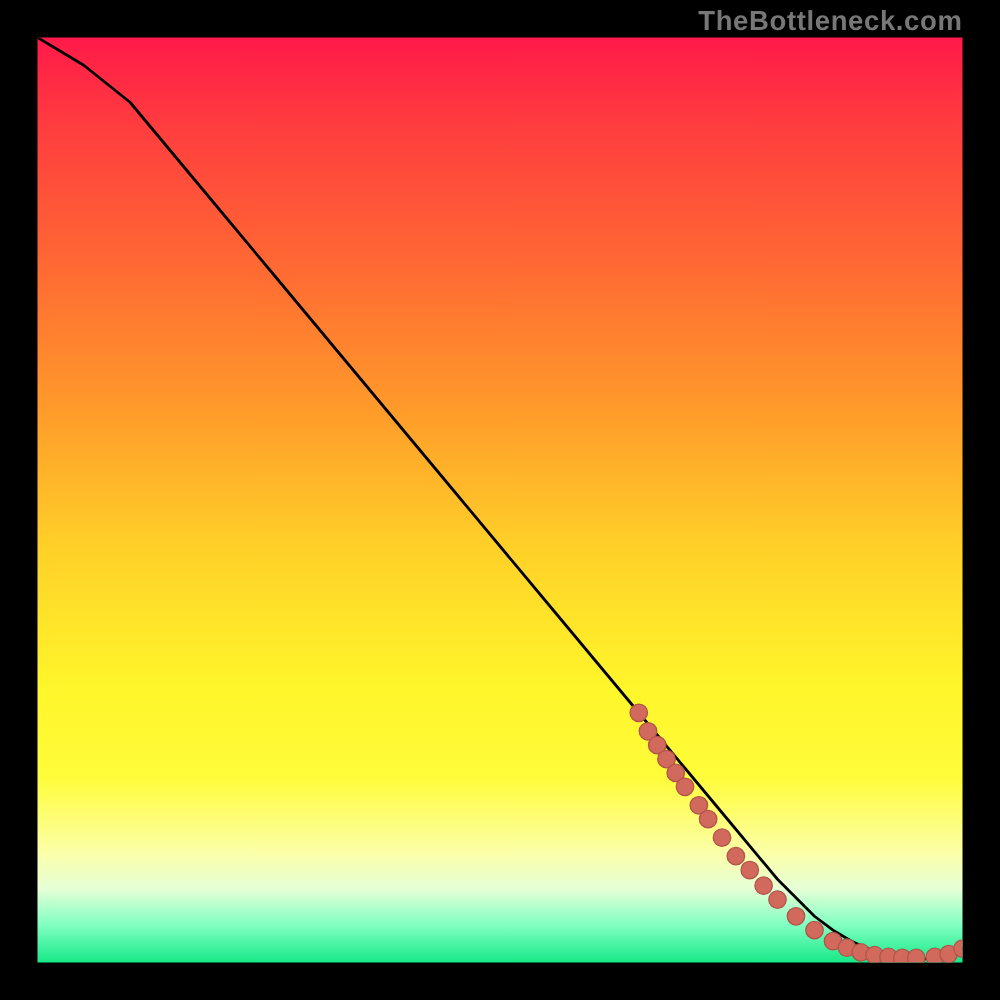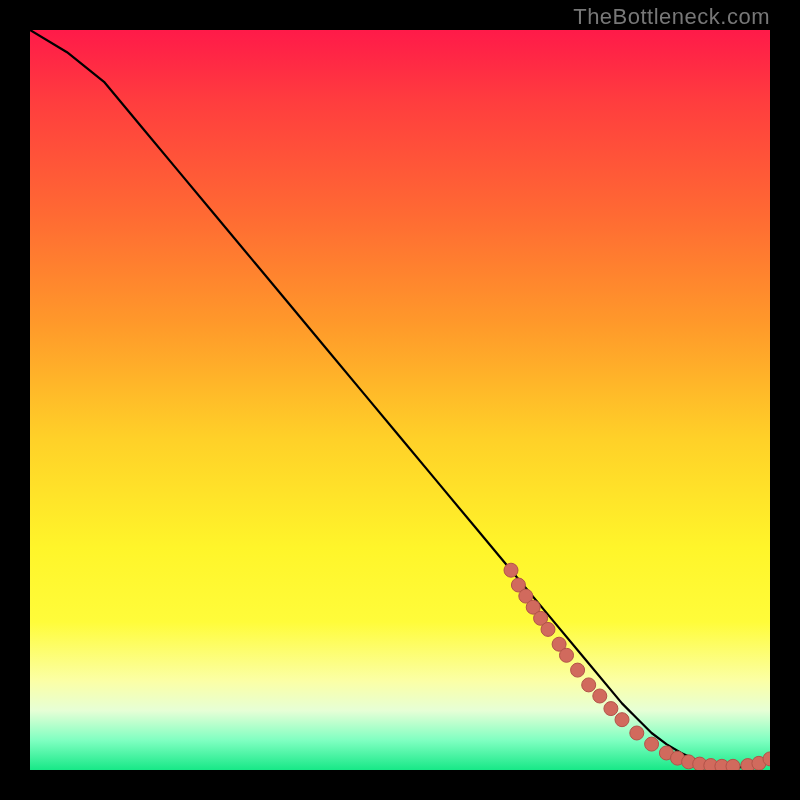--- a/index.html
+++ b/index.html
@@ -41,21 +41,21 @@
   .plot svg {
     position: absolute;
     inset: 0;
   }
   .watermark {
     position: absolute;
     top: 4px;
     right: 30px;
     color: #777;
     font-size: 22px;
-    font-weight: 400;
+    font-weight: 700;
     letter-spacing: 0.5px;
     user-select: none;
     pointer-events: none;
   }
 </style>
 </head>
 <body>
 
 <div class="frame">
 

